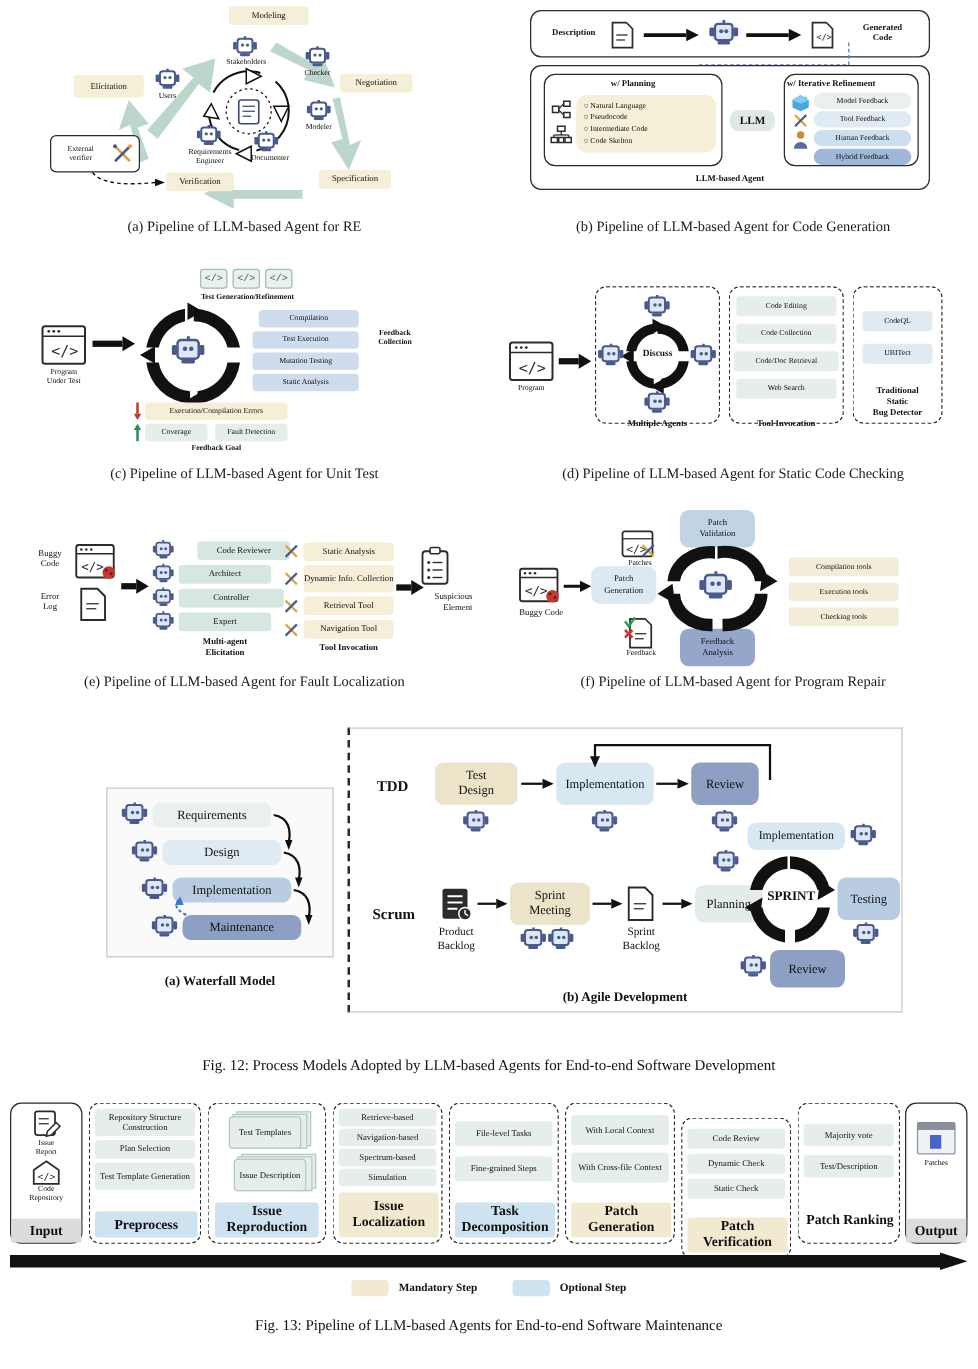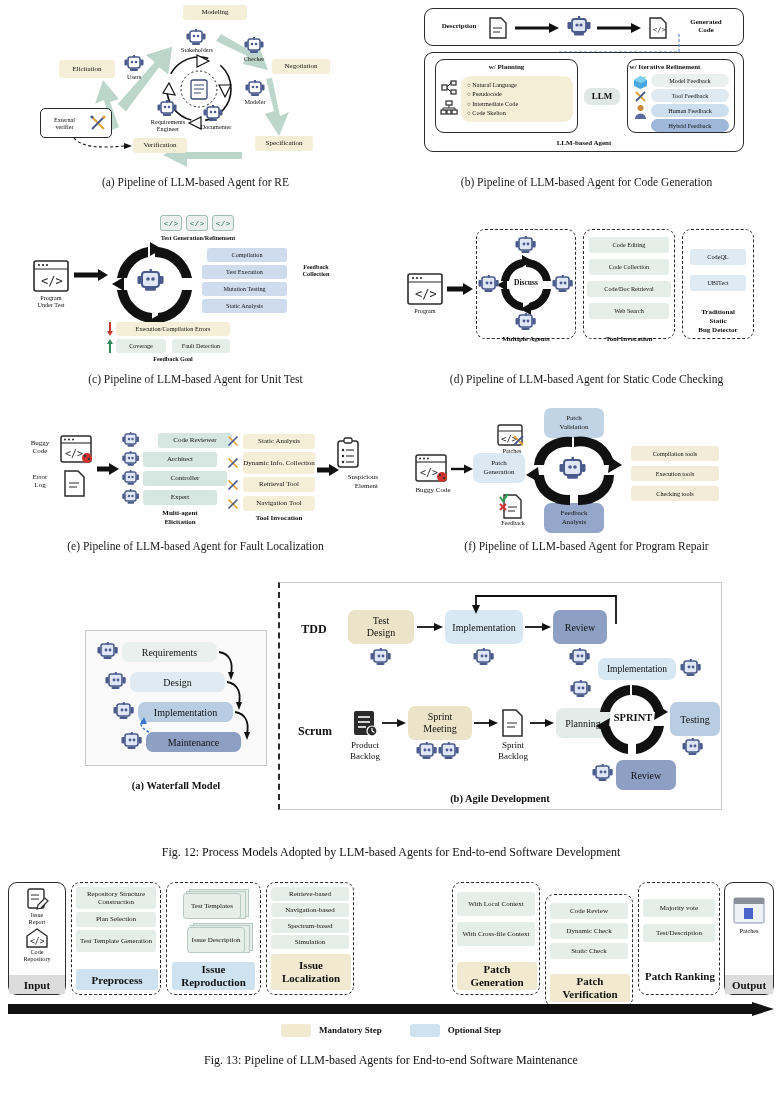--- a/index.html
+++ b/index.html
@@ -1038,20 +1038,31 @@
         <span>Spectrum-based</span>
       </div>
     <div class="box lbl7" style="width:100%;height:14px;background:#e6eeea;">
         <span>Simulation</span>
       </div>
     <div class="abs box bold" style="left:4px;bottom:4px;width:80px;height:36px;background:#f2ead0;font-size:11px;border-radius:3px;line-height:1.15;">
         <span>Issue Localization</span>
       </div>
   </div>
 
+  <div class="abs dashbox" style="left:351px;top:0;width:88px;height:113px;background:#fff;padding:4px;box-sizing:border-box;">
+    <div class="box lbl7" style="width:100%;height:20px;background:#e6eeea;margin-top:10px;margin-bottom:8px;">
+        <span>File-level Tasks</span>
+      </div>
+    <div class="box lbl7" style="width:100%;height:20px;background:#e6eeea;">
+        <span>Fine-grained Steps</span>
+      </div>
+    <div class="abs box bold" style="left:4px;bottom:4px;width:80px;height:28px;background:#cfe2f0;font-size:11px;border-radius:3px;line-height:1.15;">
+        <span>Task Decomposition</span>
+      </div>
+  </div>
 
   <div class="abs dashbox" style="left:444px;top:0;width:88px;height:113px;background:#fff;padding:4px;box-sizing:border-box;">
     <div class="box lbl7" style="width:100%;height:24px;background:#e6eeea;margin-top:5px;margin-bottom:6px;line-height:1.15;">
         <span>With Local Context</span>
       </div>
     <div class="box lbl7" style="width:100%;height:24px;background:#e6eeea;line-height:1.15;">
         <span>With Cross-file Context</span>
       </div>
     <div class="abs box bold" style="left:4px;bottom:4px;width:80px;height:28px;background:#f2ead0;font-size:11px;border-radius:3px;line-height:1.15;">
         <span>Patch Generation</span>

